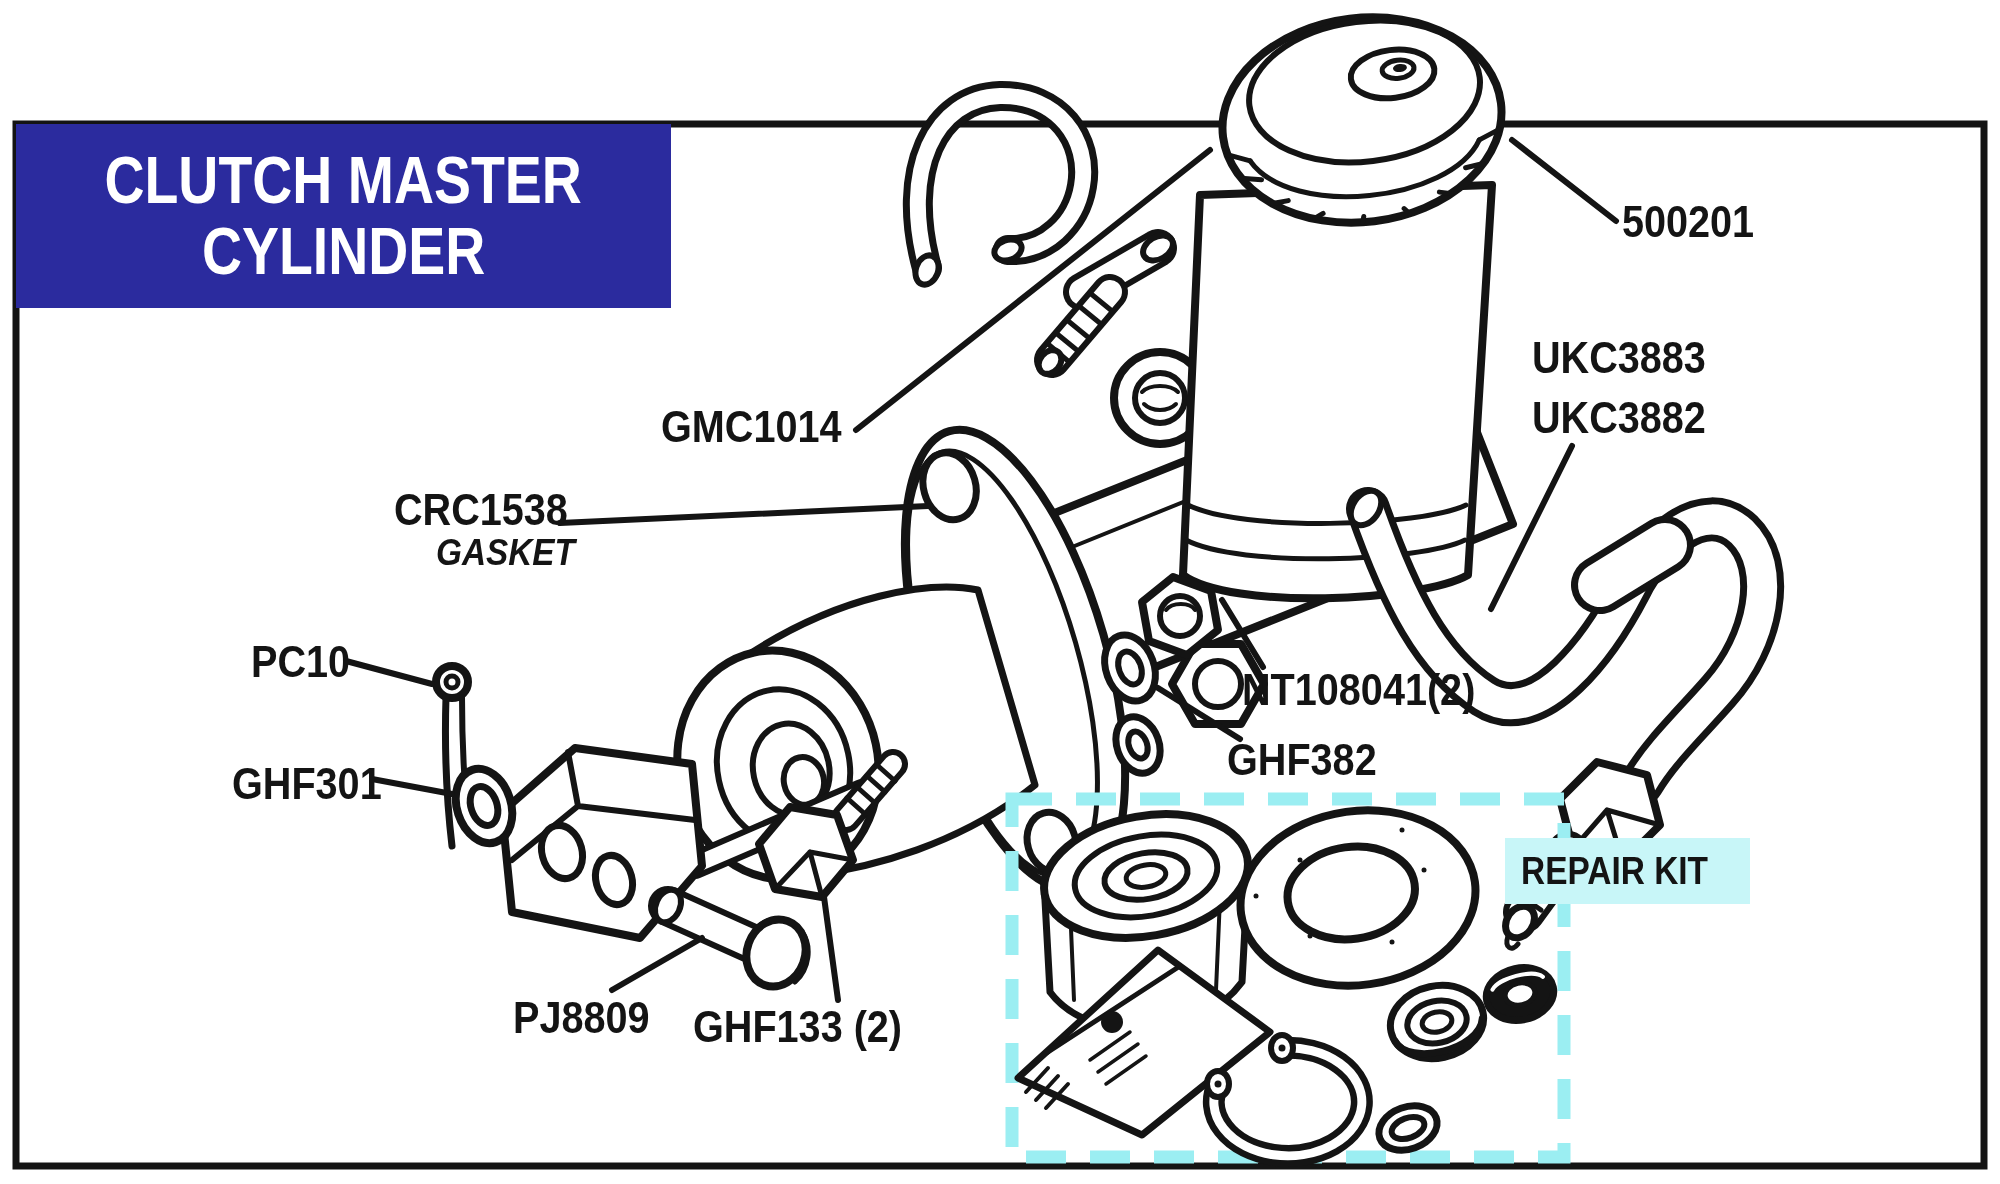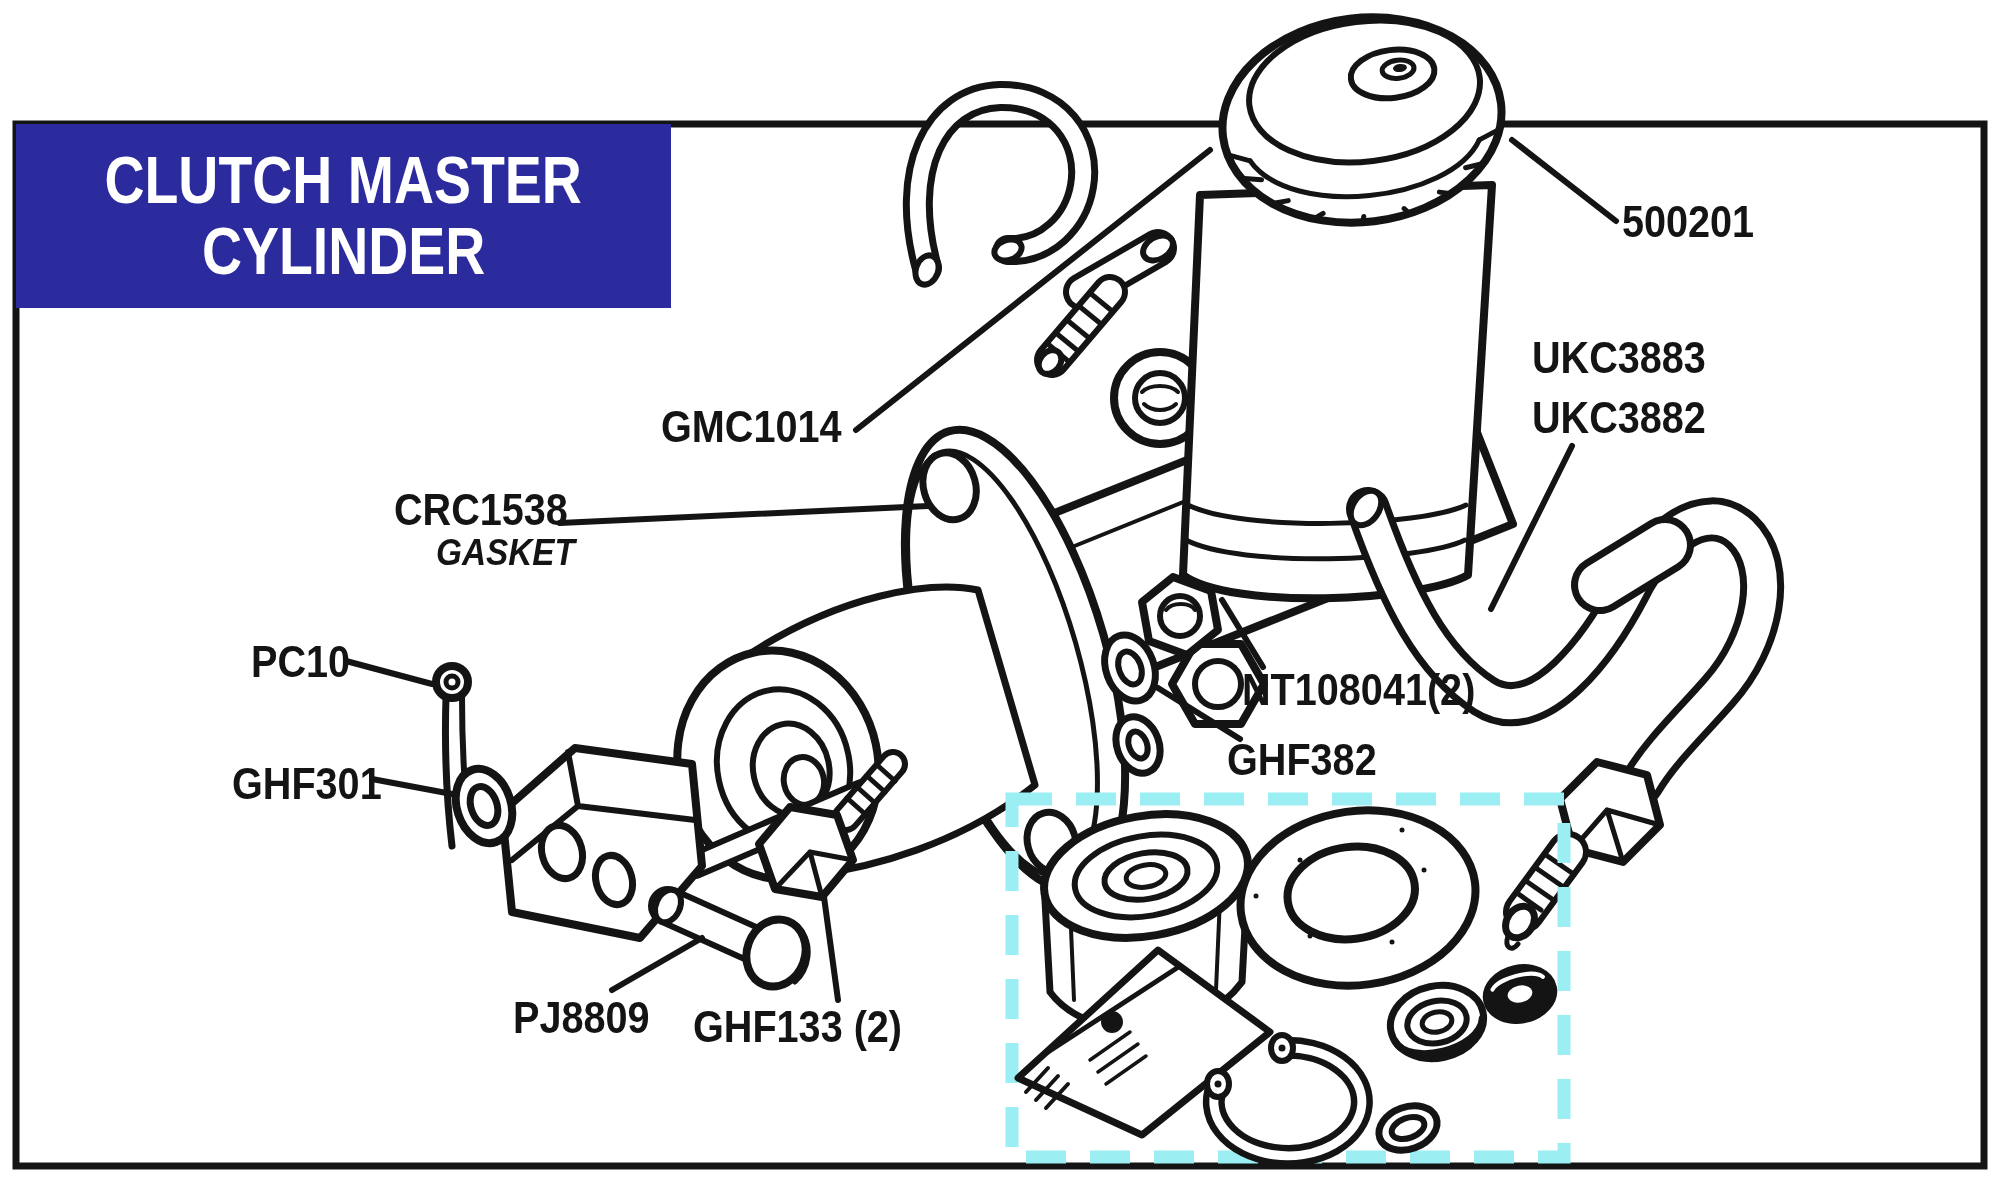--- a/index.html
+++ b/index.html
@@ -252,14 +252,15 @@
 <div class="plabel" style="left:661px;top:405px;">GMC1014</div>
 <div class="plabel" style="left:394px;top:488px;">CRC1538</div>
 <div class="plabel it" style="left:436px;top:534px;">GASKET</div>
 <div class="plabel" style="left:251px;top:640px;">PC10</div>
 <div class="plabel" style="left:232px;top:762px;">GHF301</div>
 <div class="plabel" style="left:1242px;top:668px;">NT108041(2)</div>
 <div class="plabel" style="left:1227px;top:738px;">GHF382</div>
 <div class="plabel" style="left:513px;top:996px;">PJ8809</div>
 <div class="plabel" style="left:693px;top:1005px;">GHF133 (2)</div>
 
+<div class="kitlabel" id="repairkit-label"><span class="ln">REPAIR KIT</span></div>
 
 </div>
 
 </body></html>

